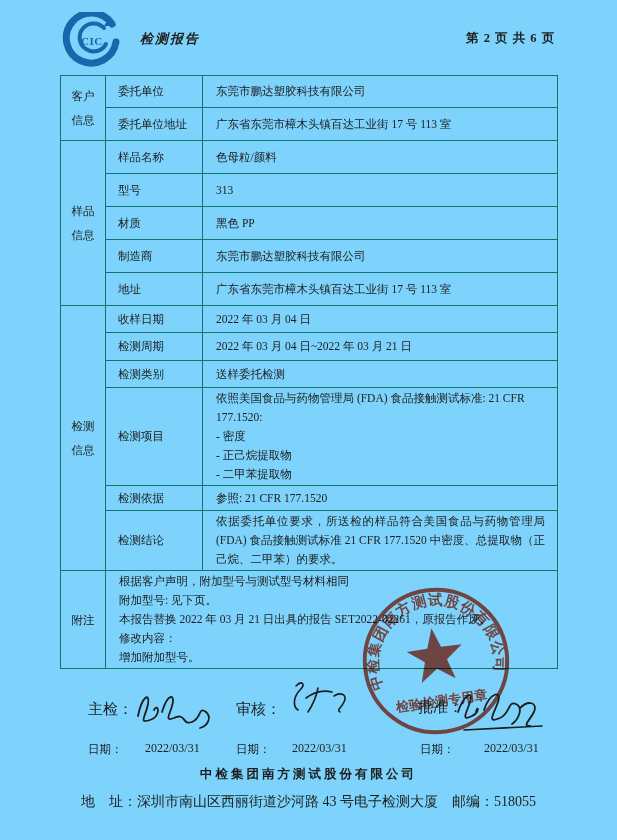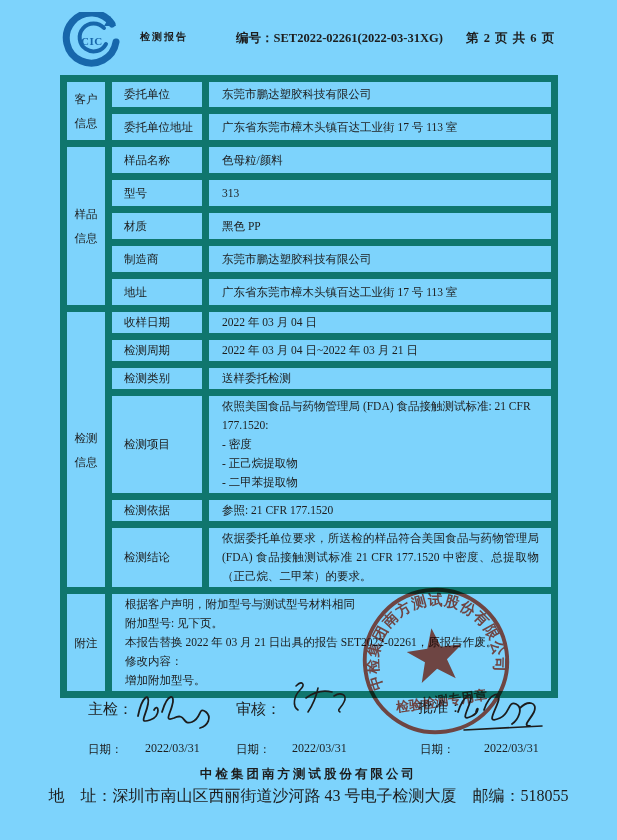--- a/index.html
+++ b/index.html
@@ -3,31 +3,31 @@
 <meta charset="utf-8">
 <style>
   html,body { margin:0; padding:0; background:#ffffff; }
   .page {
     position:relative; width:617px; height:840px; background:#7dd3fc;
     font-family:"Liberation Serif","DejaVu Serif",serif; color:#1d1d1d;
     overflow:hidden;
   }
   
   .hdr-logo { position:absolute; left:60px; top:12px; width:64px; height:58px; }
-  .hdr-title { position:absolute; left:140px; top:30px; font-size:10px; font-weight:bold; letter-spacing:2px; }
+  .hdr-title { position:absolute; left:140px; top:30px; font-size:13px; font-weight:bold; letter-spacing:2px;font-style:italic; }
   .hdr-number { position:absolute; left:236px; top:30px; font-size:12.5px; font-weight:bold; }
   .hdr-page { position:absolute; left:466px; top:30px; font-size:12.5px; font-weight:bold; letter-spacing:1px; }
 
   
   .report-table {
     position:absolute; left:60px; top:75px; width:498px;
     border-collapse:collapse; table-layout:fixed;
   }
   .report-table td {
-    border:7px solid #0f766e; font-size:11.5px; vertical-align:middle;
+    border:1px solid #0f766e; font-size:11.5px; vertical-align:middle;
     overflow:hidden;
   }
   td.sec {
     text-align:center; white-space:pre-line; line-height:24px;
     font-size:11.5px; padding:0 4px;
   }
   td.lbl { padding-left:12px; }
   td.val { padding-left:13px; padding-right:12px; white-space:pre-line; line-height:19px; }
   td.val-justify { text-align:justify; }
 
@@ -40,36 +40,35 @@
 
   
   .sig-label { position:absolute; font-size:15px; }
   .sig-svg { position:absolute; }
   .date-label { position:absolute; font-size:11.5px; }
   .date-value { position:absolute; font-size:12px; }
 
   
   .footer { position:absolute; left:0; top:766px; width:617px; text-align:center; }
   .footer-company { font-size:12.5px; font-weight:bold; letter-spacing:3px; }
-  .footer-line { font-size:16px; margin-top:3px; }
+  .footer-line { font-size:14px; margin-top:10px; }
   .footer-link { text-decoration:underline; }
 </style>
 </head>
 <body>
 
 <div class="page">
 
   <svg class="hdr-logo" viewBox="0 0 64 58">
     <path d="M 52,12 A 25 25 0 1 0 56,30" fill="none" stroke="#1767ab" stroke-width="7" stroke-linecap="round"></path>
     <path d="M 44,16 A 14 14 0 1 0 46,32" fill="none" stroke="#1767ab" stroke-width="4" stroke-linecap="round"></path>
     <path d="M 50,4 L 56,14 L 44,14 Z" fill="#1767ab"></path>
     <text x="21" y="33" font-size="11" font-weight="bold" fill="#1767ab" font-family="Liberation Serif, serif" letter-spacing="0.5">CIC</text>
   </svg>
   <div class="hdr-title">检测报告</div>
-  <div class="hdr-number"><span>编号：</span><span>SET2022-02261(2022-03-31XG)</span></div>
   <div class="hdr-page">第 2 页 共 6 页</div>
 
   <table class="report-table">
     <colgroup>
         <col style="width:45px">
         <col style="width:97px">
         <col>
       </colgroup>
 
     <tbody>

